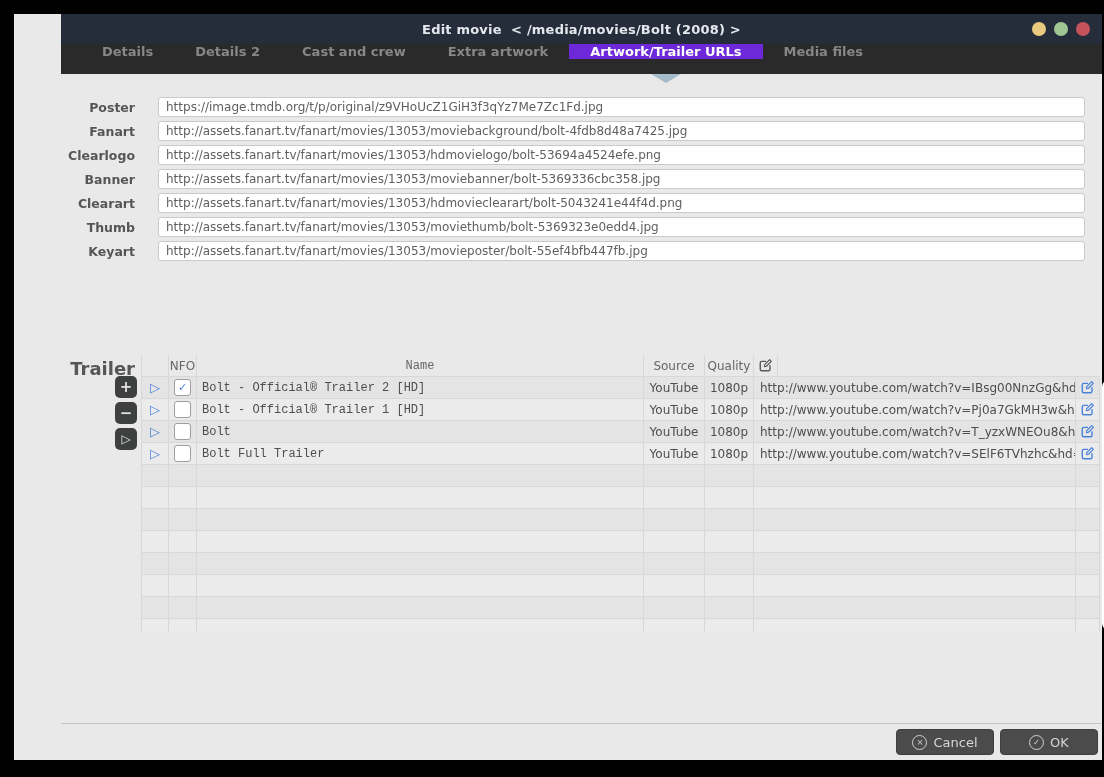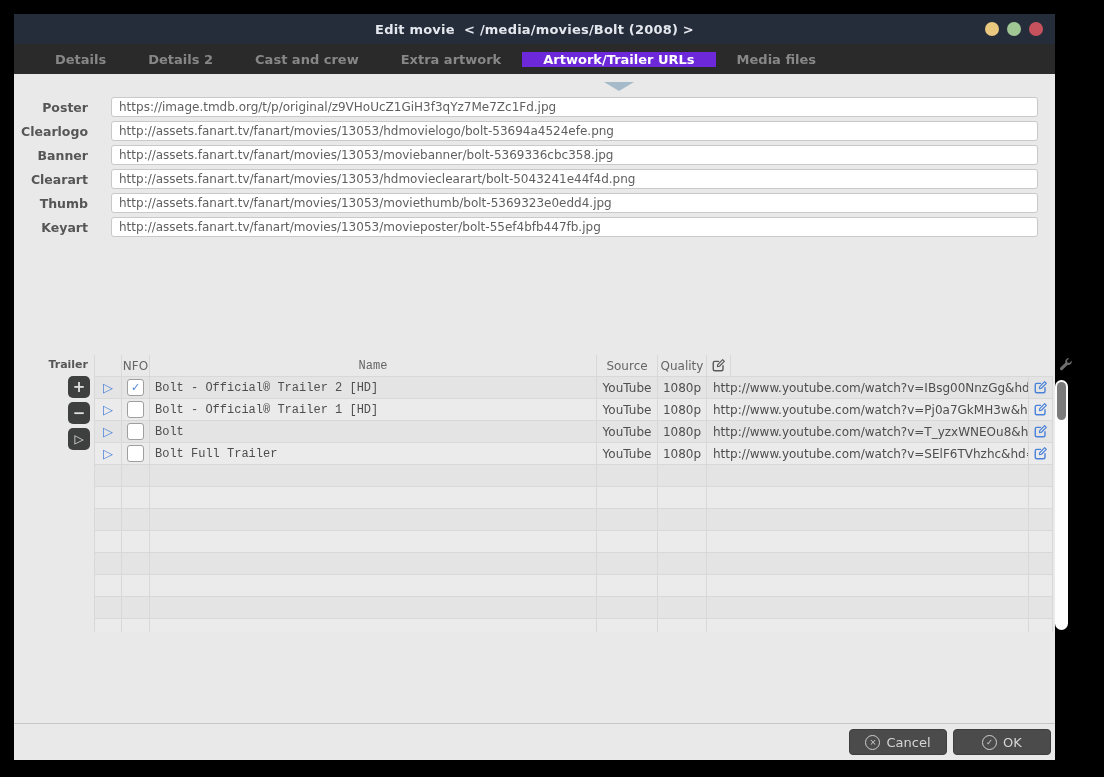--- a/index.html
+++ b/index.html
@@ -1,48 +1,48 @@
 <!DOCTYPE html>
 <html><head>
 <meta charset="utf-8">
 <style>
   html,body{margin:0;padding:0;background:#000;}
   body{width:1104px;height:777px;position:relative;overflow:hidden;
        font-family:"DejaVu Sans","Liberation Sans",sans-serif;}
   .window{position:absolute;left:14px;top:14px;width:1041px;height:746px;
-          background:#e9e9e9;display:flex;flex-direction:column;}
+          background:#e9e9e9;display:flex;flex-direction:column;padding-left:47px;}
   
   .titlebar{flex:0 0 30px;background:#262d3a;position:relative;
             display:flex;align-items:center;justify-content:center;}
   .title{color:#e4e8ee;font-weight:bold;font-size:13px;letter-spacing:.2px;white-space:pre;}
   .win-controls{position:absolute;right:12px;top:8px;display:flex;gap:8px;}
   .win-dot{width:14px;height:14px;border-radius:50%;}
   
-  .tabbar{flex:0 0 30px;background:#2a2a2a;display:flex;align-items:center;
+  .tabbar{flex:0 0 30px;background:#2a2a2a;display:flex;align-items:flex-start;
           padding-left:20px;position:relative;z-index:2;}
   .tab{color:#878787;font-weight:bold;font-size:13px;display:flex;
        align-items:center;padding:0 21px;cursor:default;position:relative;}
   .tab.active{background:#6d28d9;color:#ffffff;}
   .tab.active::after{content:"";position:absolute;left:50%;top:30px;
        transform:translateX(-50%);width:0;height:0;
        border-left:15px solid transparent;border-right:15px solid transparent;
        border-top:9px solid #a5bbc9;}
   
   .content{flex:1 1 auto;position:relative;}
   .fields{padding:23px 17px 0 0;}
   .field-row{display:flex;align-items:center;margin-bottom:4px;height:20px;gap:17px;}
   .field-label{flex:0 0 74px;text-align:right;font-weight:bold;font-size:12.5px;
                color:#565656;margin-right:6px;white-space:nowrap;}
   .field-input{flex:1 1 auto;height:20px;box-sizing:border-box;background:#fff;
                border:1px solid #c9c9c9;border-radius:3px;font-size:12px;color:#5f5f5f;
                padding:0 7px;outline:none;font-family:"DejaVu Sans","Liberation Sans",sans-serif;}
   
   .trailer-section{position:absolute;left:0;top:281px;width:100%;}
   .trailer-label{position:absolute;left:0;top:3px;width:74px;text-align:right;
-                 font-weight:bold;font-size:11px;color:#565656;}
+                 font-weight:bold;font-size:18px;color:#565656;}
   .side-buttons{position:absolute;left:54px;top:21px;display:flex;
                 flex-direction:column;gap:4px;}
   .side-btn{width:22px;height:22px;background:#3e3f3f;border-radius:5px;color:#e2e2e2;
             display:flex;align-items:center;justify-content:center;
             font-size:15px;font-weight:bold;cursor:default;}
   .side-btn.play-style{font-size:12px;font-weight:normal;}
   .trailer-table{position:absolute;left:80px;top:0;width:959px;height:277px;
                  overflow:hidden;text-align:center;}
   .trow{display:flex;height:22px;box-sizing:border-box;border-bottom:1px solid #d8d8d8;}
   .cell{box-sizing:border-box;border-right:1px solid #d8d8d8;display:flex;
@@ -108,20 +108,24 @@
   </div>
 
   <div class="content">
 
     <div class="fields">
   <div class="field-row">
     <span class="field-label">Poster</span>
     <input class="field-input" type="text" value="https://image.tmdb.org/t/p/original/z9VHoUcZ1GiH3f3qYz7Me7Zc1Fd.jpg" style="">
   </div>
 
+  <div class="field-row">
+    <span class="field-label">Fanart</span>
+    <input class="field-input" type="text" value="http://assets.fanart.tv/fanart/movies/13053/moviebackground/bolt-4fdb8d48a7425.jpg" style="">
+  </div>
 
   <div class="field-row">
     <span class="field-label">Clearlogo</span>
     <input class="field-input" type="text" value="http://assets.fanart.tv/fanart/movies/13053/hdmovielogo/bolt-53694a4524efe.png" style="">
   </div>
 
   <div class="field-row">
     <span class="field-label">Banner</span>
     <input class="field-input" type="text" value="http://assets.fanart.tv/fanart/movies/13053/moviebanner/bolt-5369336cbc358.jpg" style="">
   </div>

